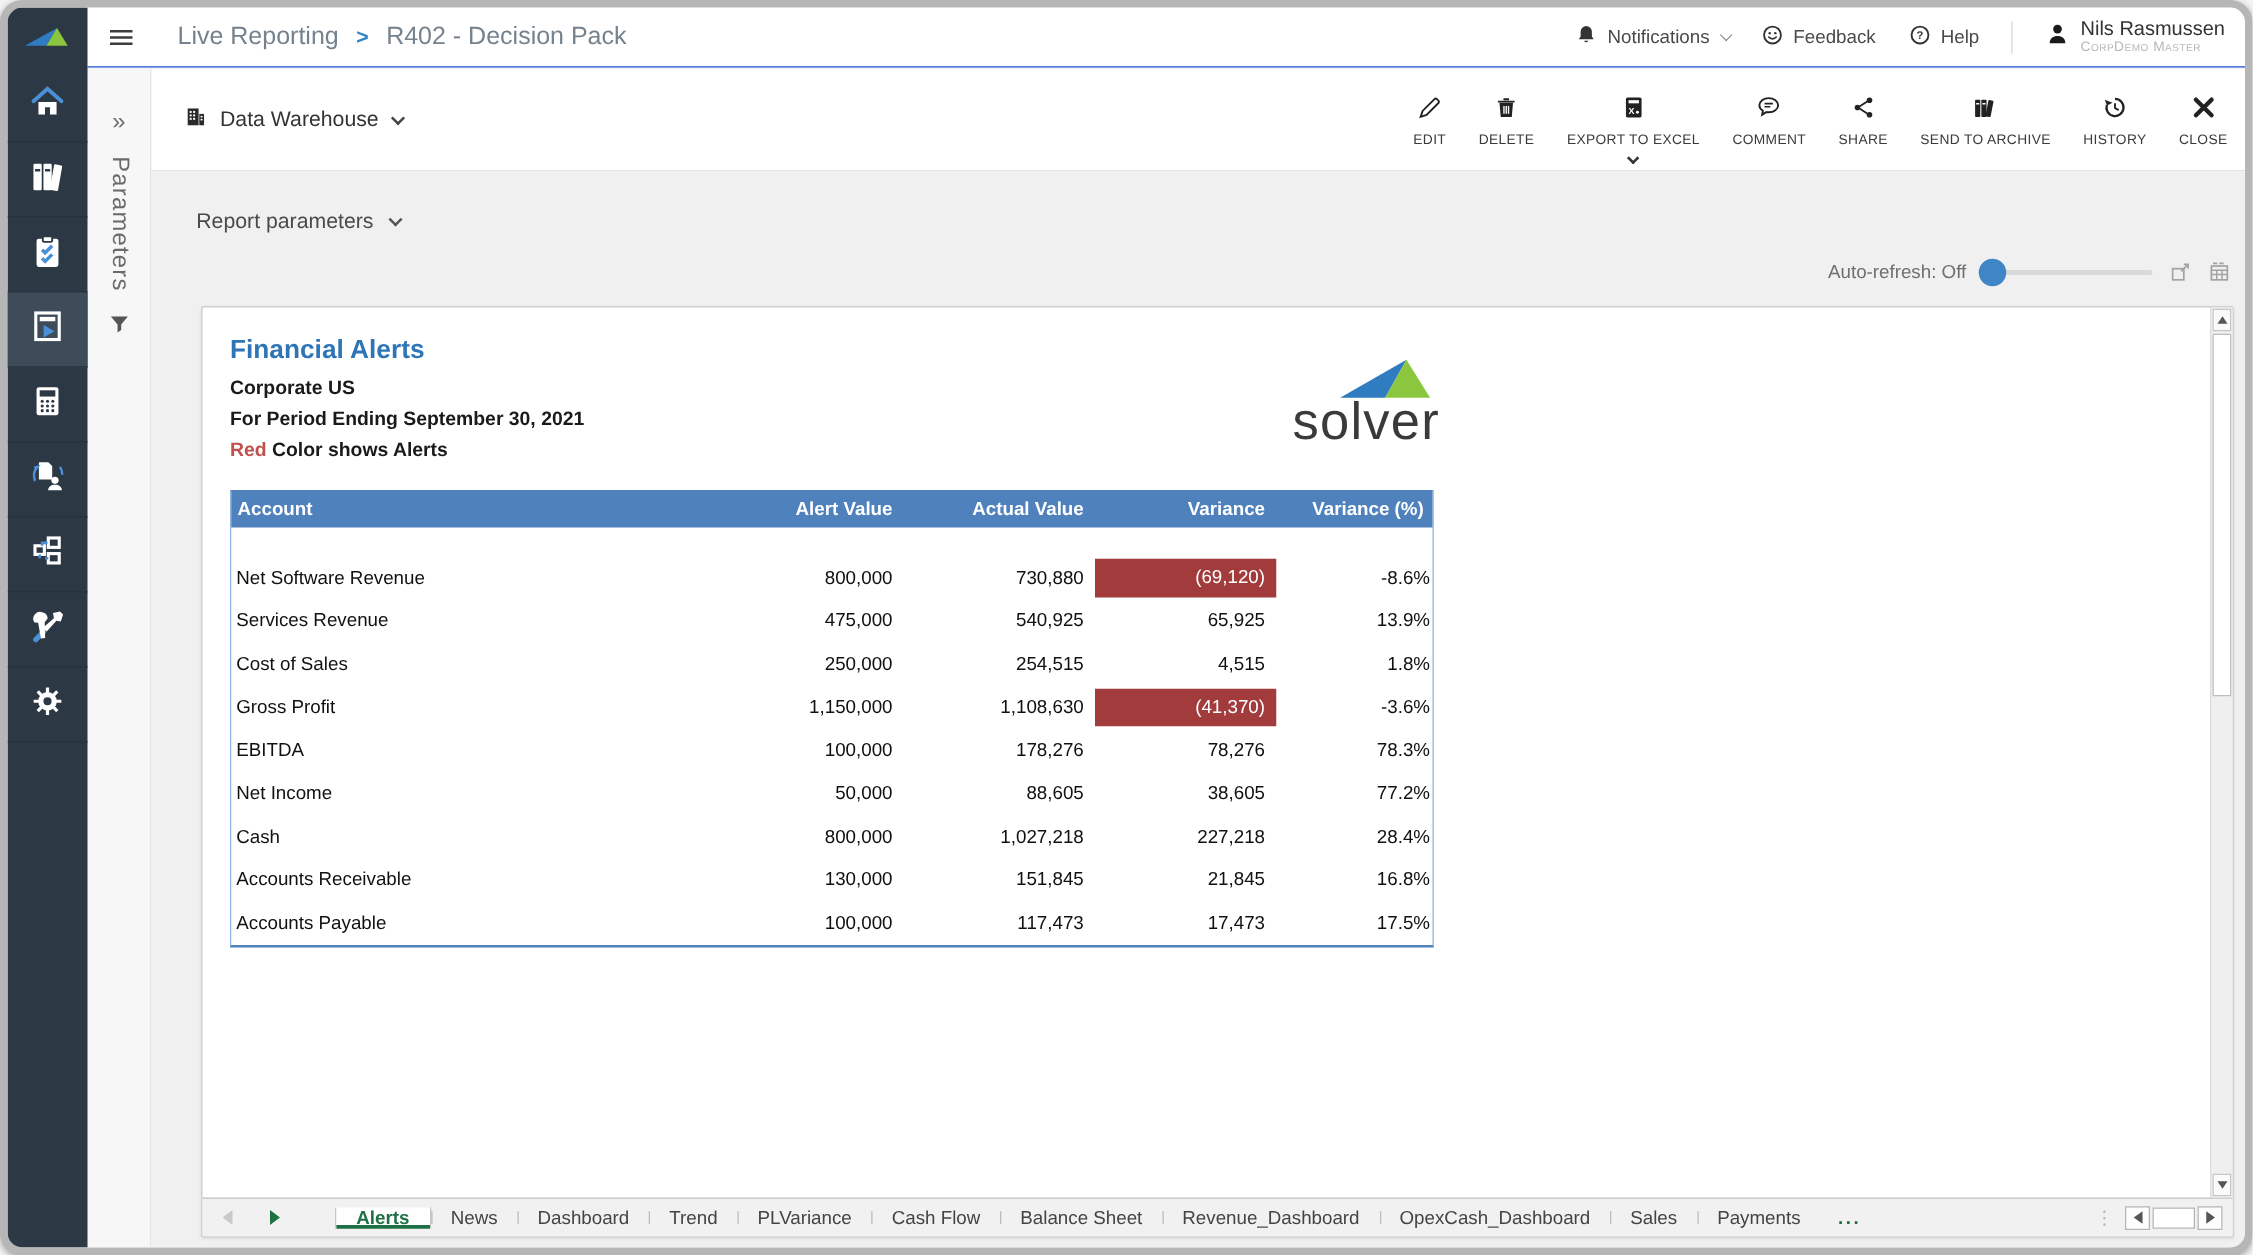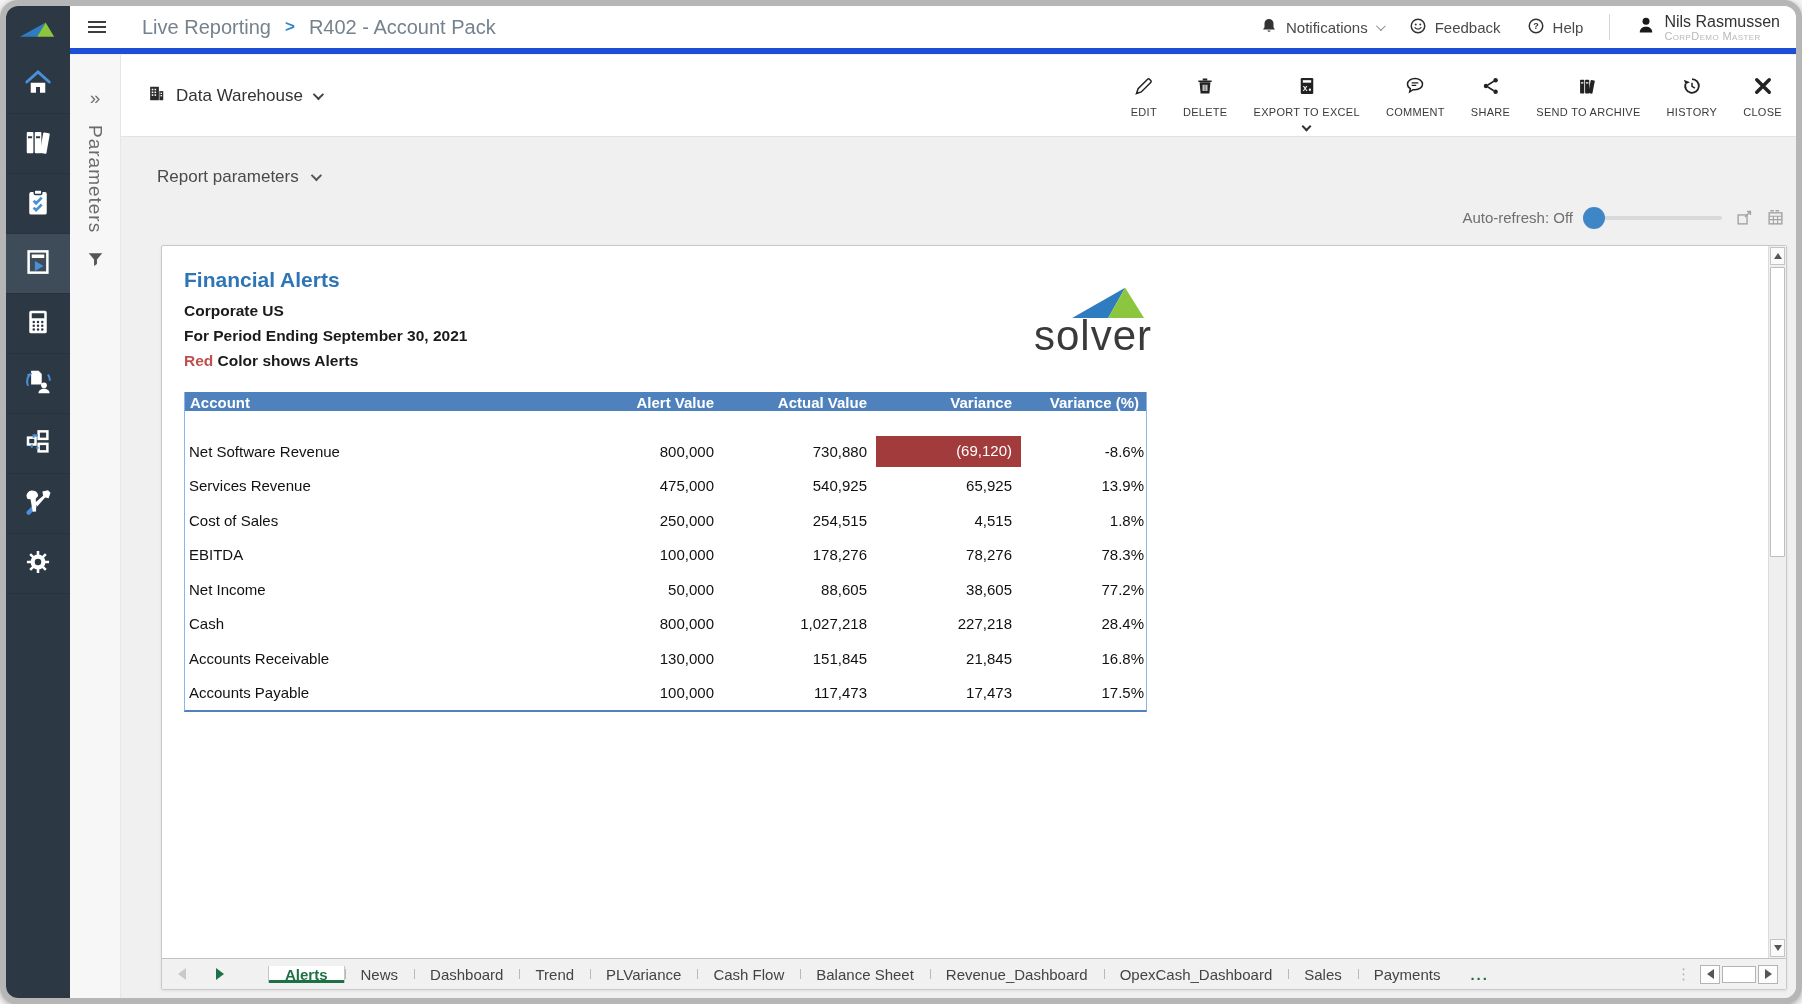--- a/index.html
+++ b/index.html
@@ -10,21 +10,21 @@
 
   
   .sidebar { position:absolute; left:0; top:0; bottom:0; width:64px; background:#2c3844; z-index:5; }
   .side-logo { height:48px; display:flex; align-items:center; justify-content:center; }
   .nav-item { height:60px; display:flex; align-items:center; justify-content:center;
               border-bottom:1px solid #27323d; cursor:pointer; }
   .nav-item.active { background:#3e4b59; }
 
   
   .topbar { position:absolute; left:64px; right:0; top:0; height:48px; background:#fff;
-            border-bottom:6px solid #1d4ed8; display:flex; align-items:center; z-index:4; }
+            border-bottom:1px solid #1d4ed8; display:flex; align-items:center; z-index:4; }
   .burger { margin-left:18px; width:18px; cursor:pointer; }
   .burger span { display:block; height:2px; background:#3d3d3d; margin:3px 0; }
   .crumbs { margin-left:36px; font-size:20px; color:#75828d; display:flex; gap:14px; align-items:center; }
   .crumb-sep { color:#2e86c9; font-size:17px; font-weight:bold; }
   .top-right { margin-left:auto; display:flex; align-items:center; gap:26px; padding-right:16px; }
   .top-link { display:flex; align-items:center; gap:8px; font-size:15px; color:#4a4a4a; cursor:pointer; }
   .top-link svg { color:#333; }
   .chev { width:7px; height:7px; border-right:1.8px solid #8a8a8a; border-bottom:1.8px solid #8a8a8a;
           display:inline-block; transform:rotate(45deg) translateY(-2px); }
   .top-divider { width:1px; height:26px; background:#d5d5d5; }
@@ -80,21 +80,21 @@
   .rlegend { position:absolute; left:22px; top:106px; font-size:15.5px; font-weight:bold; color:#1a1a1a; }
   .rlegend .hl { color:#c0504d; }
 
   .slogo { position:absolute; left:830px; top:38px; width:160px; text-align:right; }
   .slogo .word { font-size:42px; color:#3a3a3a; letter-spacing:1px; line-height:36px; margin-top:-6px; }
 
   
   .rtable { position:absolute; left:22px; top:146px; width:963px;
             border-left:1px solid #8eb4e3; border-right:1px solid #8eb4e3; border-bottom:2px solid #4f81bd; }
   .thead { display:grid; grid-template-columns:350px 188px 153px 145px 127px; background:#4f81bd;
-           height:19px; align-items:center; color:#fff; font-weight:bold; font-size:15px;
+           height:30px; align-items:center; color:#fff; font-weight:bold; font-size:15px;
            border-top:1px solid #4f81bd; }
   .thead .hc { padding-right:9px; text-align:right; }
   .thead .hc.first { text-align:left; padding-left:5px; }
   .tbody { padding-top:23px; }
   .trow { display:grid; grid-template-columns:350px 188px 153px 145px 127px; height:34.5px; align-items:center; }
   .td { font-size:15px; color:#111; }
   .td.acct { padding-left:4px; }
   .td.num { text-align:right; padding-right:9px; }
   .td.pct { padding-right:4px; }
   .varcell { height:100%; display:flex; align-items:center; padding-right:0 !important; }
@@ -235,21 +235,21 @@
 
   <div class="topbar">
     <div class="burger">
         <span></span>
         <span></span>
         <span></span>
       </div>
     <div class="crumbs">
       <span>Live Reporting</span>
       <span class="crumb-sep">&gt;</span>
-      <span>R402 - Account Pack</span>
+      <span>R402 - Decision Pack</span>
     </div>
     <div class="top-right">
       <div class="top-link">
         <span><svg width="18" height="18" viewBox="0 0 24 24">
               <path d="M12 2.5a6 6 0 0 0-6 6v5L4 16.5h16L18 13.5v-5a6 6 0 0 0-6-6zM9.8 18a2.3 2.3 0 0 0 4.4 0z" fill="currentColor"></path>
             </svg></span>
         <span>Notifications</span>
         <span class="chev"></span>
       </div>
       <div class="top-link">
@@ -462,20 +462,29 @@
               <div class="trow">
                 <div class="td acct">Cost of Sales</div>
                 <div class="td num">250,000</div>
                 <div class="td num">254,515</div>
                 <div class="td varcell">
                     <div class="varplain">4,515</div>
                   </div>
                 <div class="td num pct">1.8%</div>
               </div>
 
+              <div class="trow">
+                <div class="td acct">Gross Profit</div>
+                <div class="td num">1,150,000</div>
+                <div class="td num">1,108,630</div>
+                <div class="td varcell">
+                    <div class="flag">(41,370)</div>
+                  </div>
+                <div class="td num pct">-3.6%</div>
+              </div>
 
               <div class="trow">
                 <div class="td acct">EBITDA</div>
                 <div class="td num">100,000</div>
                 <div class="td num">178,276</div>
                 <div class="td varcell">
                     <div class="varplain">78,276</div>
                   </div>
                 <div class="td num pct">78.3%</div>
               </div>

